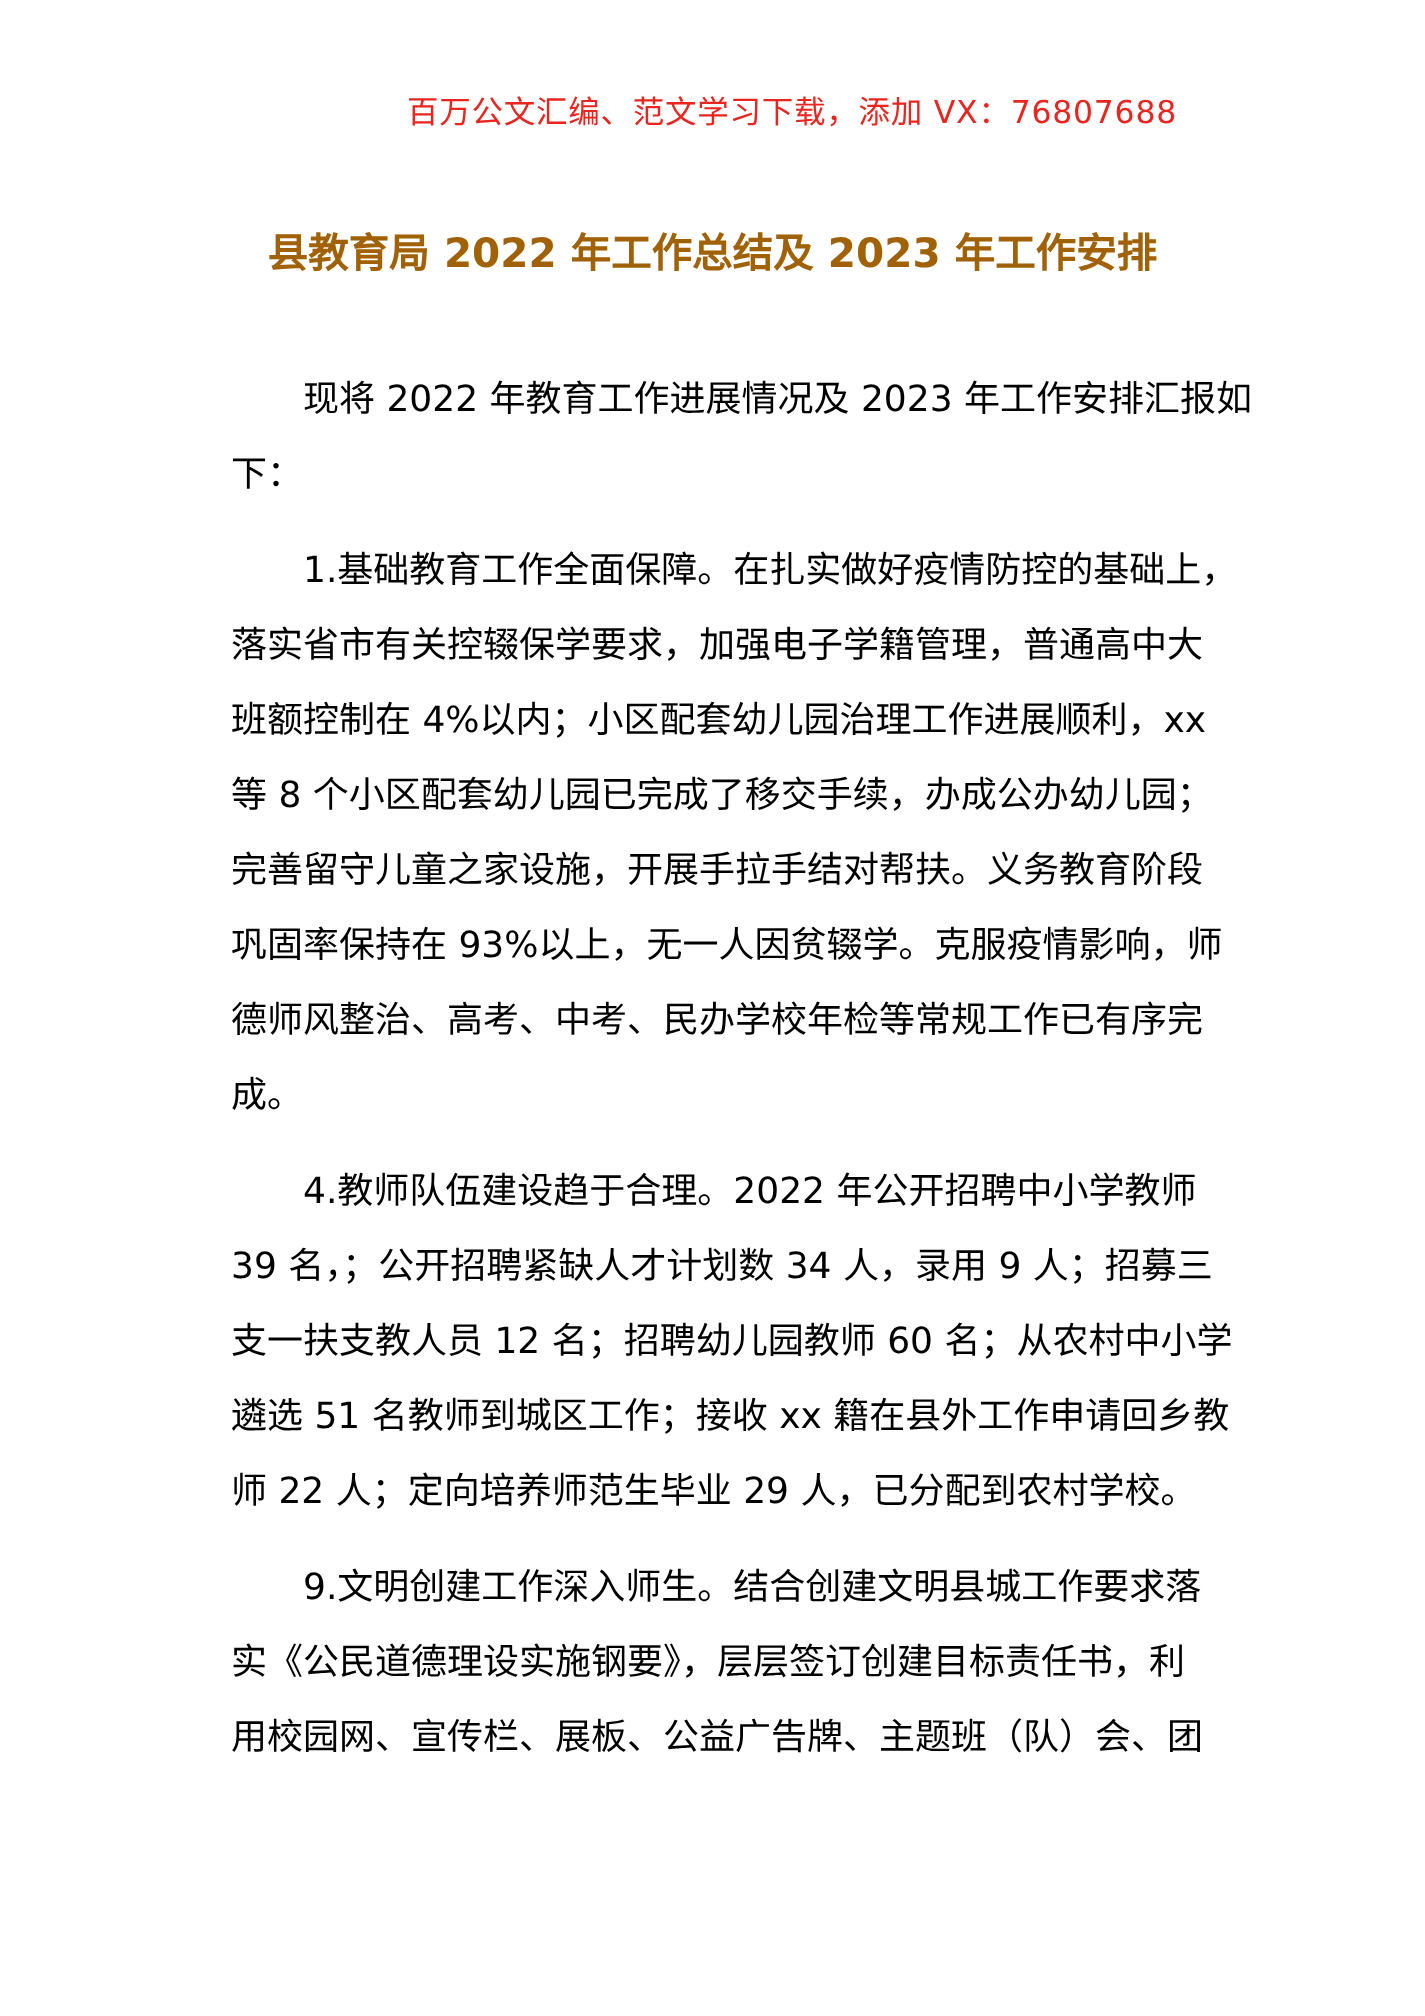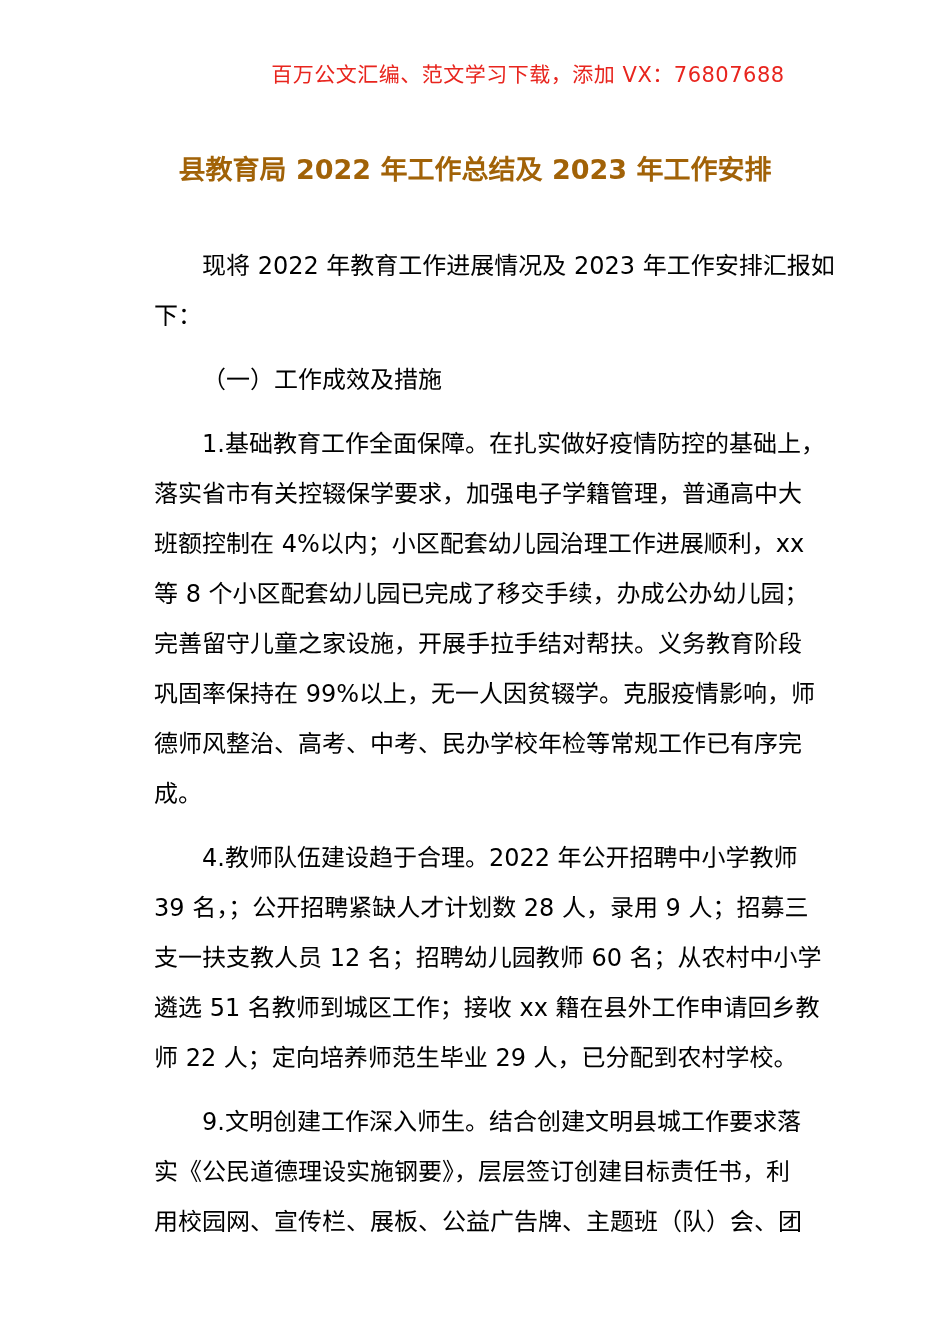--- a/index.html
+++ b/index.html
@@ -66,33 +66,32 @@
   <div class="watermark">百万公文汇编、范文学习下载，添加 VX：76807688</div>
 
   <h1 class="doc-title">县教育局 2022 年工作总结及 2023 年工作安排</h1>
 
   <div class="doc-body">
 
     <p class="para"><span>现将 2022 年教育工作进展情况及 2023 年工作安排汇报如
 下：</span></p>
 
 
-    <p class="para"><span>（一）工作成效及措施</span></p>
 
     <p class="para"><b class="lead">1.基础教育工作全面保障。</b><span>在扎实做好疫情防控的基础上，
 落实省市有关控辍保学要求，加强电子学籍管理，普通高中大
 班额控制在 4%以内；小区配套幼儿园治理工作进展顺利，xx
 等 8 个小区配套幼儿园已完成了移交手续，办成公办幼儿园；
 完善留守儿童之家设施，开展手拉手结对帮扶。义务教育阶段
-巩固率保持在 99%以上，无一人因贫辍学。克服疫情影响，师
+巩固率保持在 93%以上，无一人因贫辍学。克服疫情影响，师
 德师风整治、高考、中考、民办学校年检等常规工作已有序完
 成。</span></p>
 
     <p class="para"><b class="lead">4.教师队伍建设趋于合理。</b><span>2022 年公开招聘中小学教师
-39 名，；公开招聘紧缺人才计划数 28 人，录用 9 人；招募三
+39 名，；公开招聘紧缺人才计划数 34 人，录用 9 人；招募三
 支一扶支教人员 12 名；招聘幼儿园教师 60 名；从农村中小学
 遴选 51 名教师到城区工作；接收 xx 籍在县外工作申请回乡教
 师 22 人；定向培养师范生毕业 29 人，已分配到农村学校。</span></p>
 
     <p class="para"><b class="lead">9.文明创建工作深入师生。</b><span>结合创建文明县城工作要求落
 实《公民道德理设实施钢要》，层层签订创建目标责任书，利
 用校园网、宣传栏、展板、公益广告牌、主题班（队）会、团</span></p>
 
   </div>
 </div>

